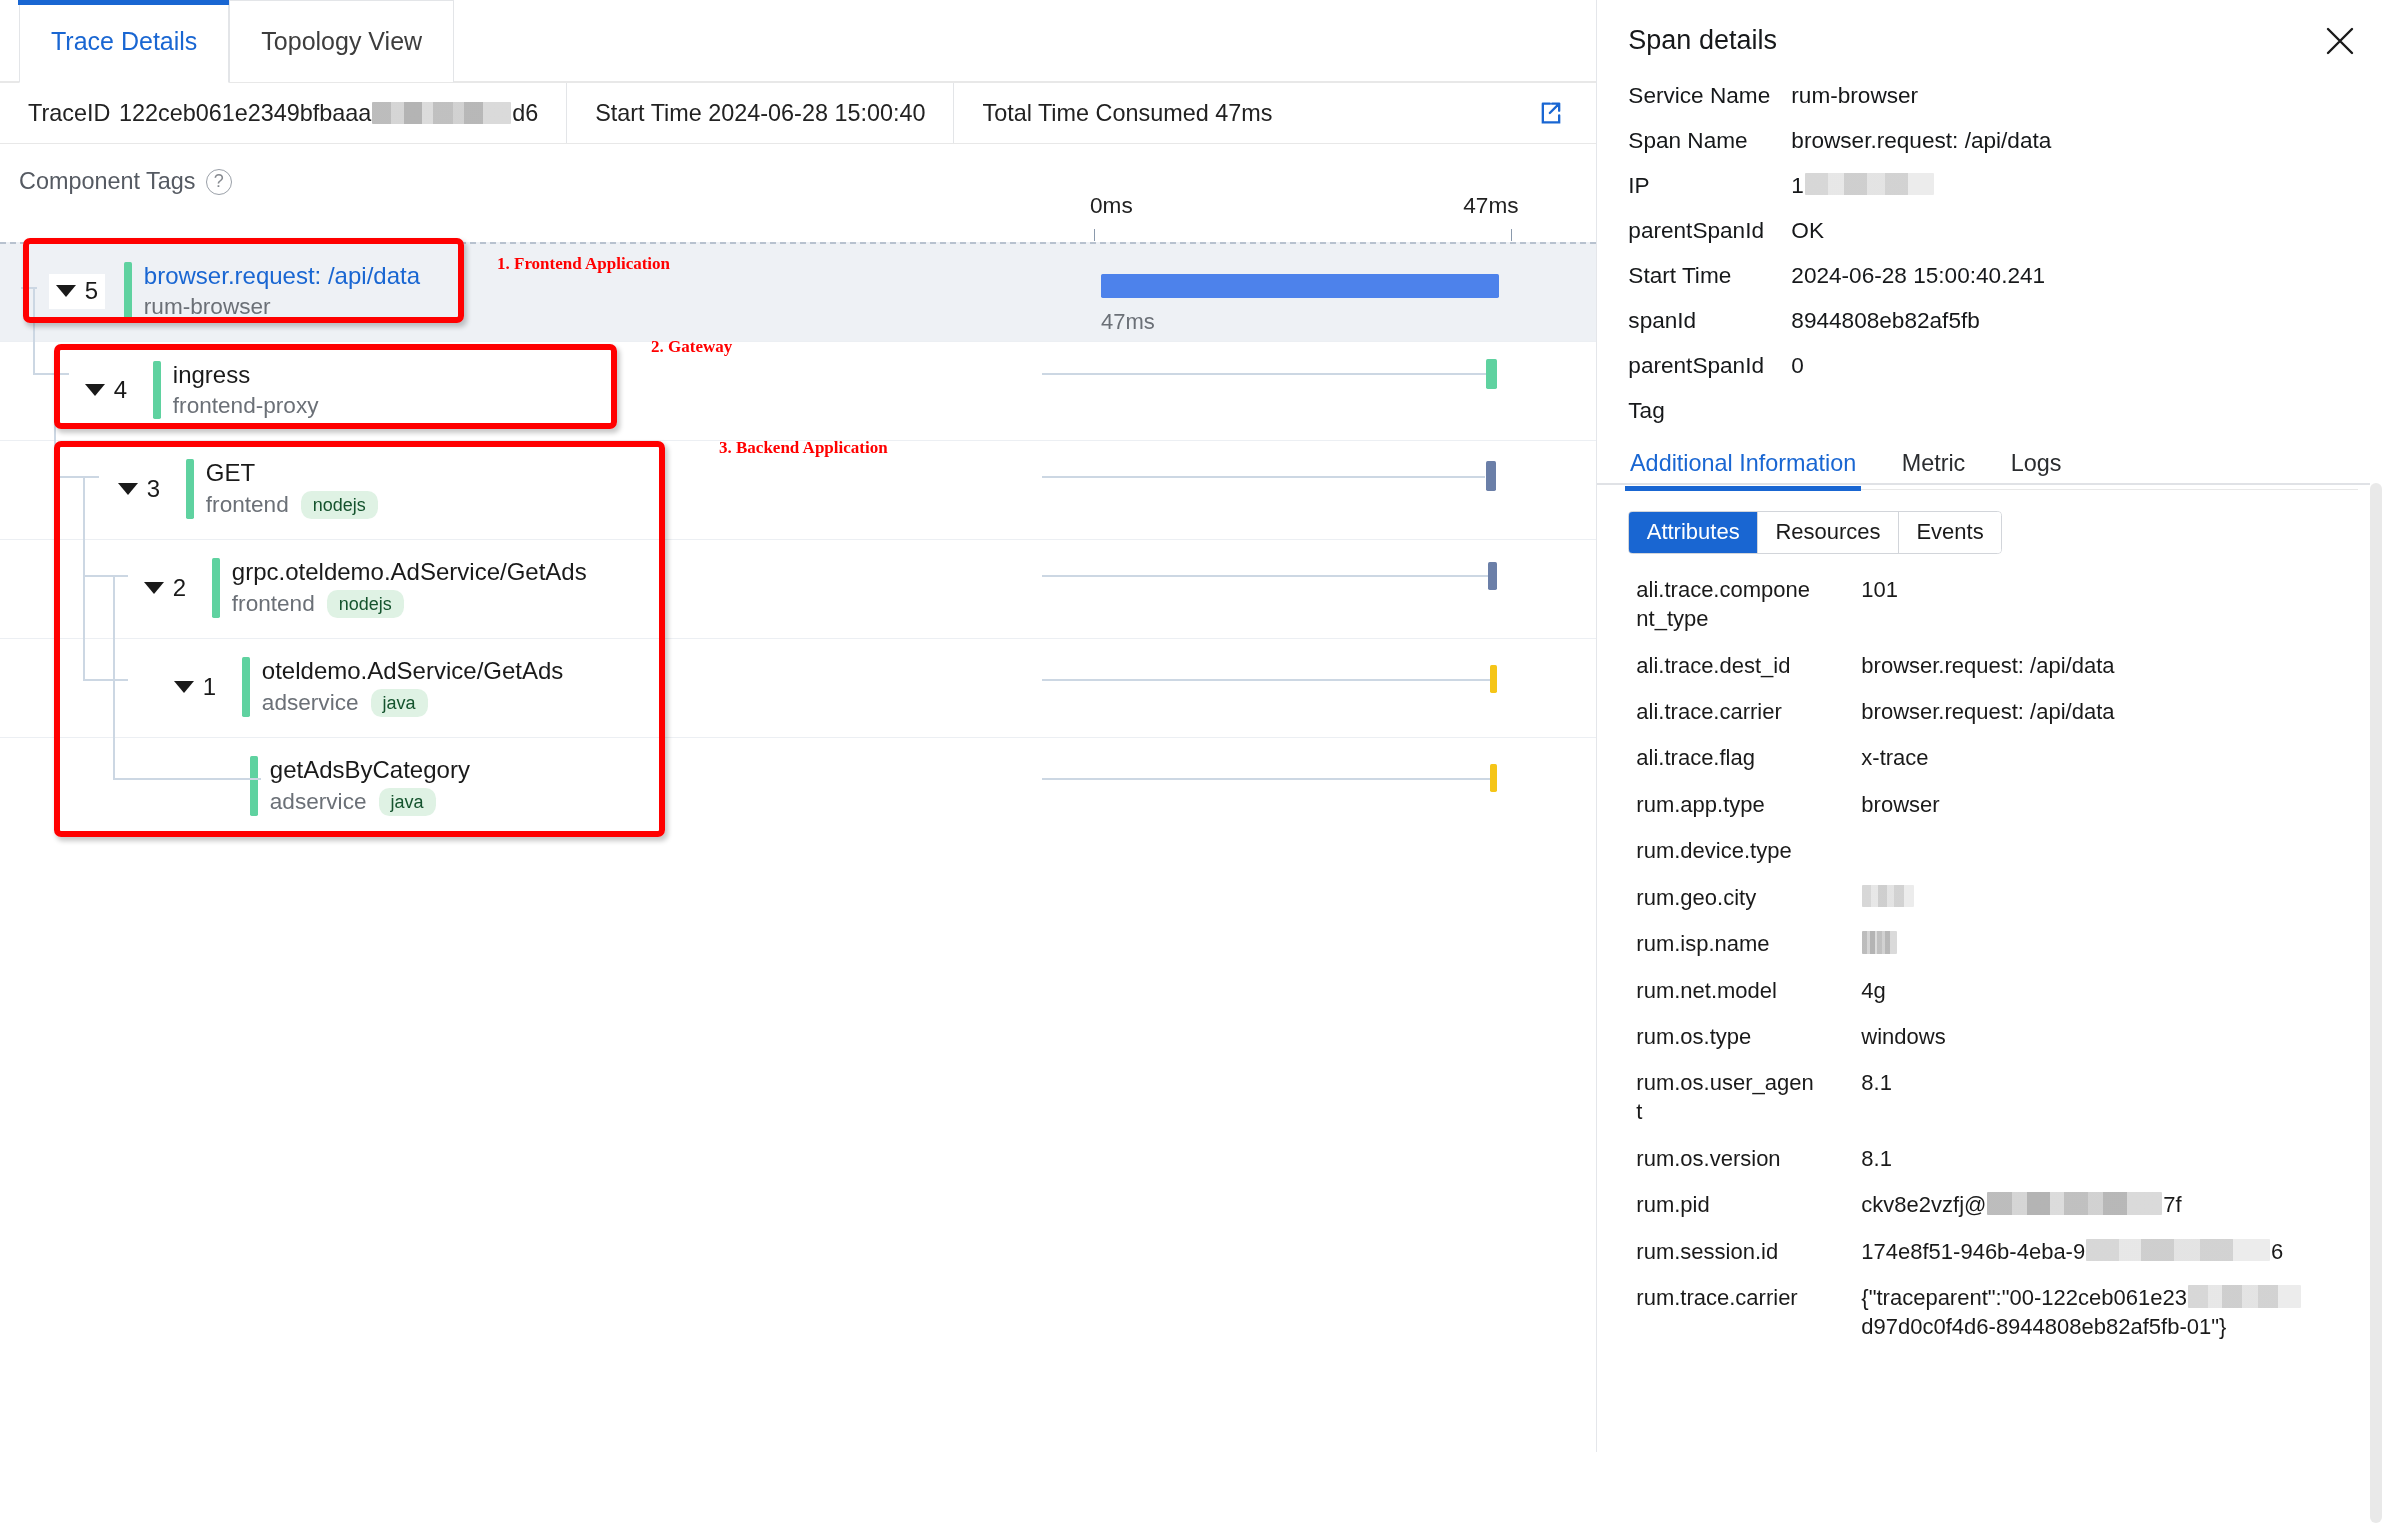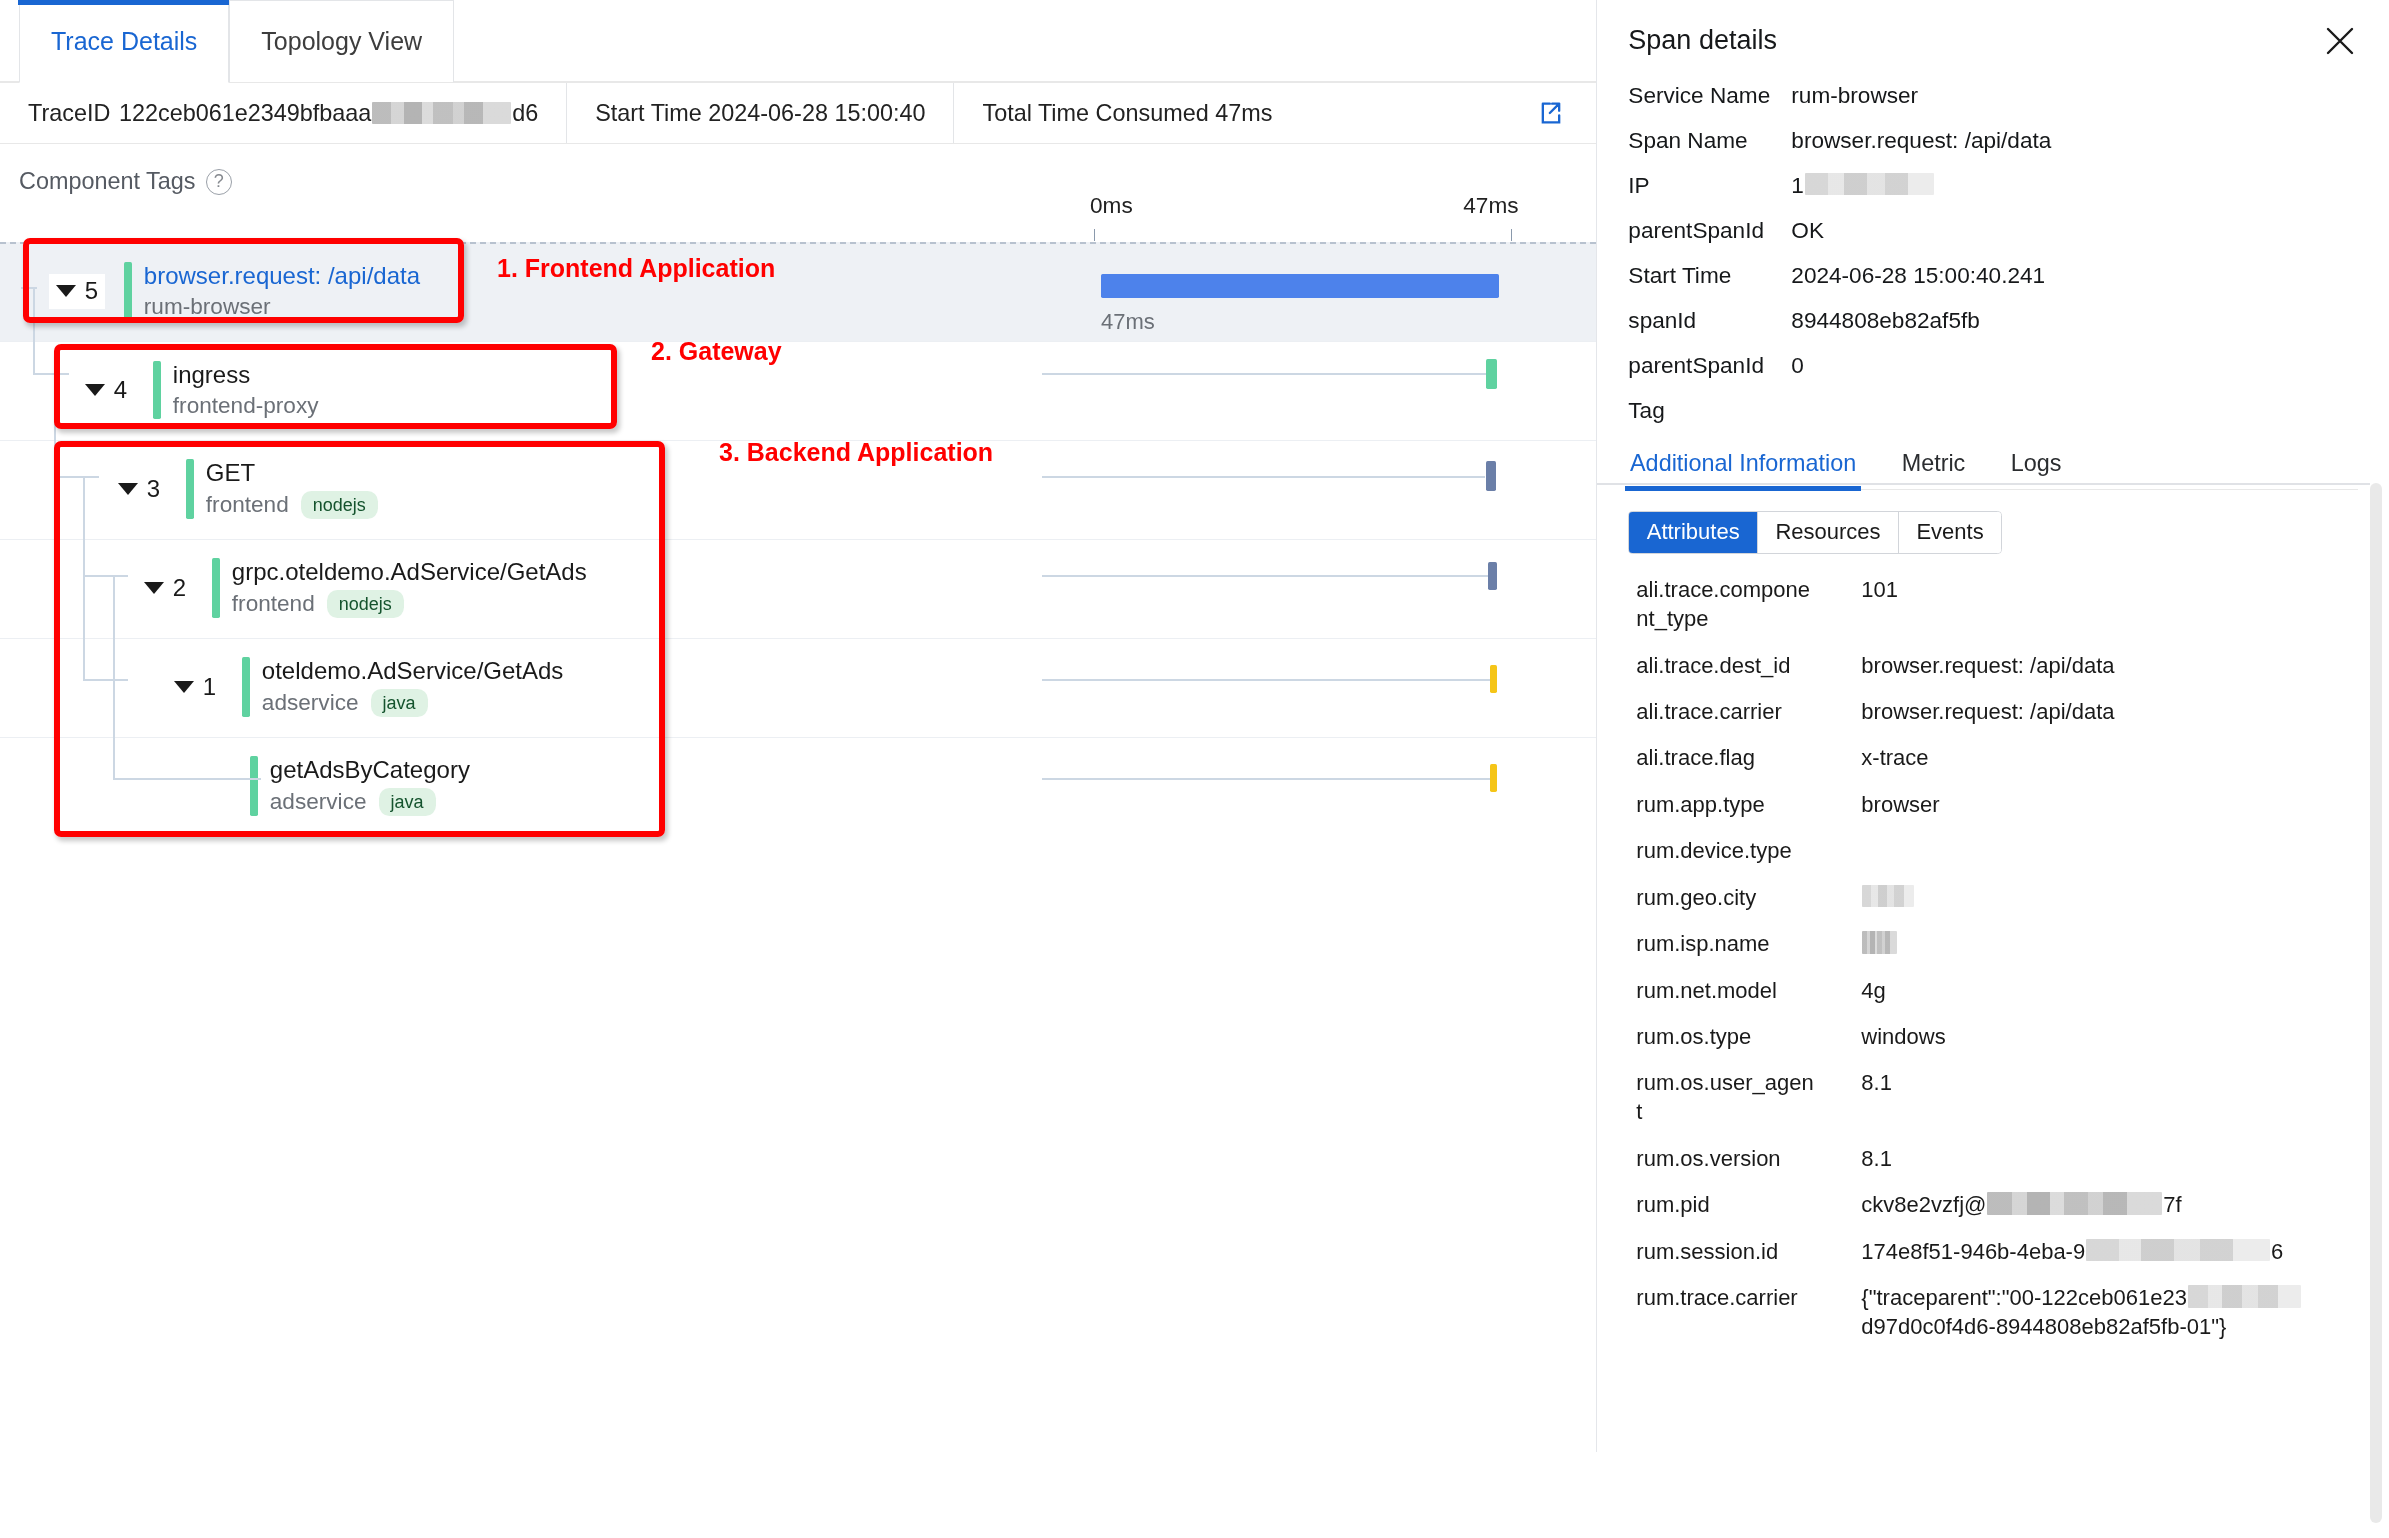--- a/index.html
+++ b/index.html
@@ -270,23 +270,24 @@
   .redbox {
     position: absolute;
     border: 6px solid #ff0000;
     border-radius: 7px;
     box-shadow: 2.6px 3.5px 5.2px rgba(0,0,0,.22);
     pointer-events: none;
   }
   .redlabel {
     position: absolute;
     color: #ff0000;
-    font-size: 25px;
+    font-size: 17px;
     font-weight: bold;
     white-space: nowrap;
+    font-family: Liberation Serif, serif;
   }
 
   
   .right-pane {
     position: relative;
     width: 792px;
     height: 1539px;
     background: #ffffff;
     padding: 0;
     overflow: hidden;

